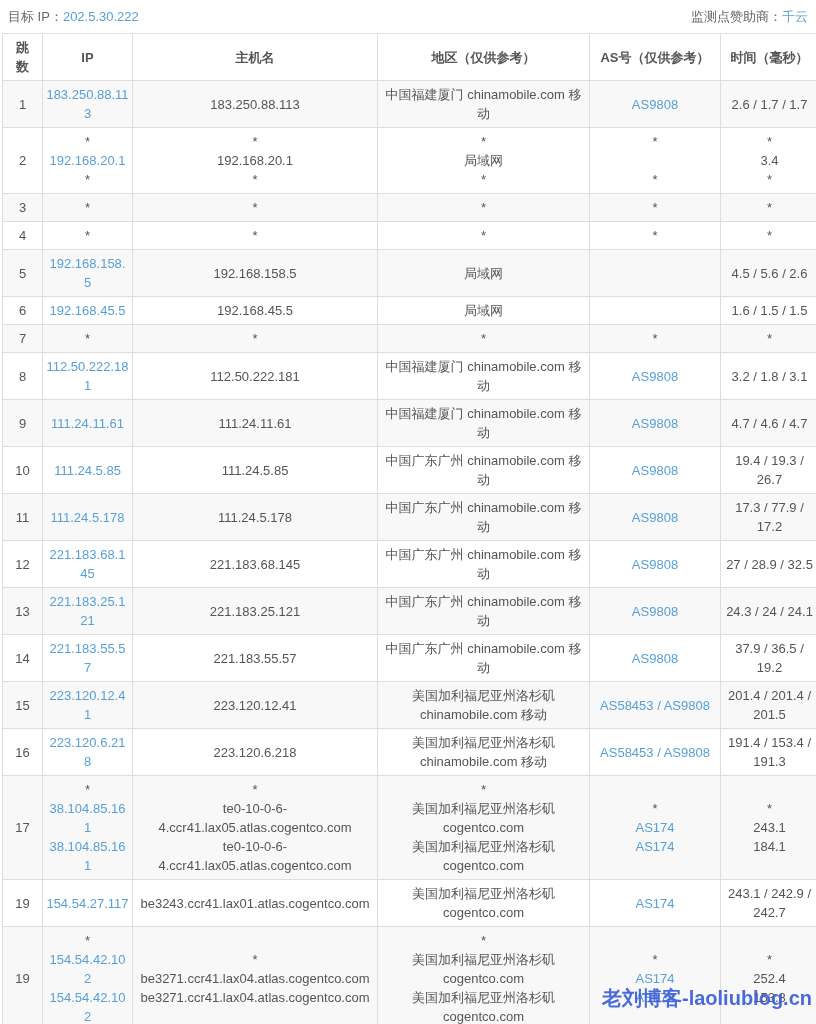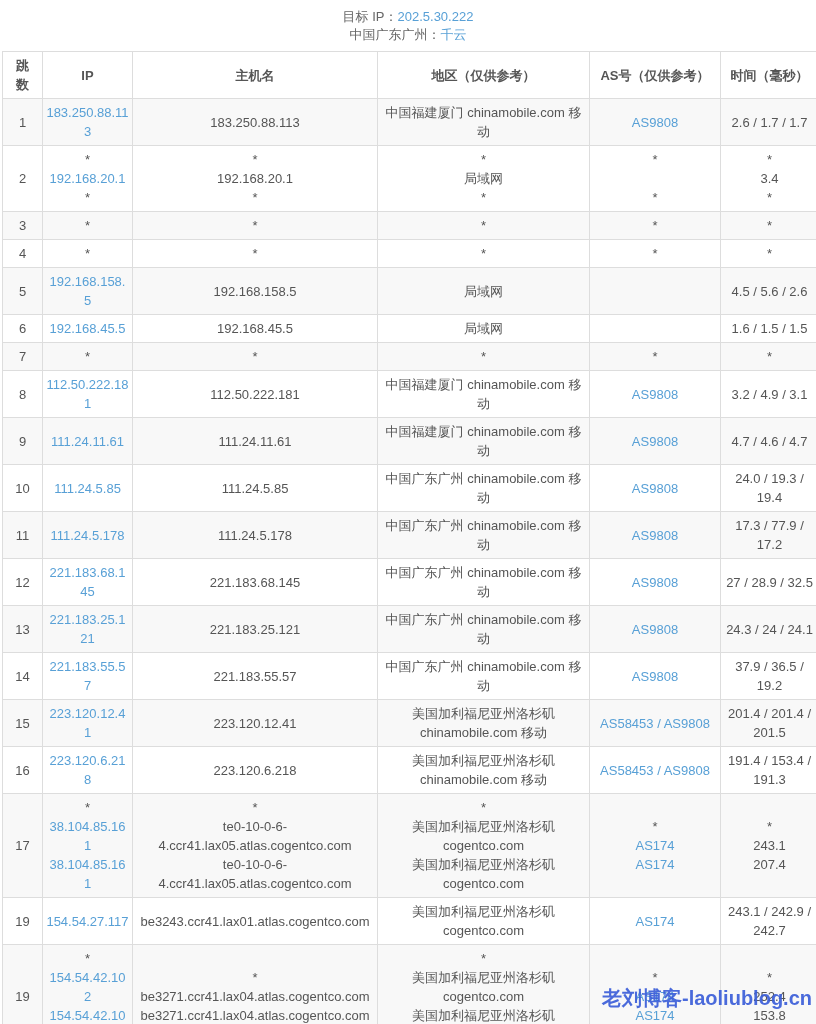--- a/index.html
+++ b/index.html
@@ -5,21 +5,21 @@
   html,body{margin:0;padding:0;}
   body{
     width:816px;height:1024px;position:relative;overflow:hidden;
     background:#fff;color:#555;
     font-family:"Liberation Sans","DejaVu Sans",sans-serif;
     font-size:13px;
   }
   a,.link{color:#58a0d6;text-decoration:none;cursor:pointer;}
   .topbar{
     display:flex;justify-content:space-between;align-items:center;
-    padding:8px 8px 7px 8px;color:#666;flex-direction:column;
+    padding:8px 8px 7px 8px;color:#666;
   }
   table{
     border-collapse:collapse;table-layout:fixed;
     width:812px;margin:0 2px;
   }
   th,td{
     border:1px solid #ddd;text-align:center;vertical-align:middle;
     padding:4px 3px;line-height:19px;word-wrap:break-word;overflow-wrap:break-word;
   }
   th{color:#555;font-weight:bold;padding:4px 7px;}
@@ -34,21 +34,21 @@
   }
 </style>
 </head>
 <body>
 
 <div class="topbar">
   <div>
     <span>目标 IP：</span><a>202.5.30.222</a>
   </div>
   <div>
-    <span>中国广东广州：</span><a>千云</a>
+    <span>监测点赞助商：</span><a>千云</a>
   </div>
 </div>
 
 <table>
   <colgroup>
     <col class="c-hop">
       <col class="c-ip">
       <col class="c-host">
     <col class="c-region">
       <col class="c-asn">
@@ -209,21 +209,21 @@
         <td>
           <div class="line">112.50.222.181</div>
         </td>
         <td>
           <div class="line">中国福建厦门 chinamobile.com 移动</div>
         </td>
         <td>
           <div class="line"><a>AS9808</a></div>
         </td>
         <td>
-          <div class="line">3.2 / 4.9 / 3.1</div>
+          <div class="line">3.2 / 1.8 / 3.1</div>
         </td>
       </tr>
       <tr>
         <td>9</td>
         <td>
           <div class="line"><a>111.24.11.61</a></div>
         </td>
         <td>
           <div class="line">111.24.11.61</div>
         </td>
@@ -245,21 +245,21 @@
         <td>
           <div class="line">111.24.5.85</div>
         </td>
         <td>
           <div class="line">中国广东广州 chinamobile.com 移动</div>
         </td>
         <td>
           <div class="line"><a>AS9808</a></div>
         </td>
         <td>
-          <div class="line">24.0 / 19.3 / 19.4</div>
+          <div class="line">19.4 / 19.3 / 26.7</div>
         </td>
       </tr>
       <tr>
         <td>11</td>
         <td>
           <div class="line"><a>111.24.5.178</a></div>
         </td>
         <td>
           <div class="line">111.24.5.178</div>
         </td>
@@ -381,21 +381,21 @@
           <div class="line">美国加利福尼亚州洛杉矶 cogentco.com</div>
         </td>
         <td>
           <div class="line">*</div>
           <div class="line"><a>AS174</a></div>
           <div class="line"><a>AS174</a></div>
         </td>
         <td>
           <div class="line">*</div>
           <div class="line">243.1</div>
-          <div class="line">207.4</div>
+          <div class="line">184.1</div>
         </td>
       </tr>
       <tr>
         <td>19</td>
         <td>
           <div class="line"><a>154.54.27.117</a></div>
         </td>
         <td>
           <div class="line">be3243.ccr41.lax01.atlas.cogentco.com</div>
         </td>

